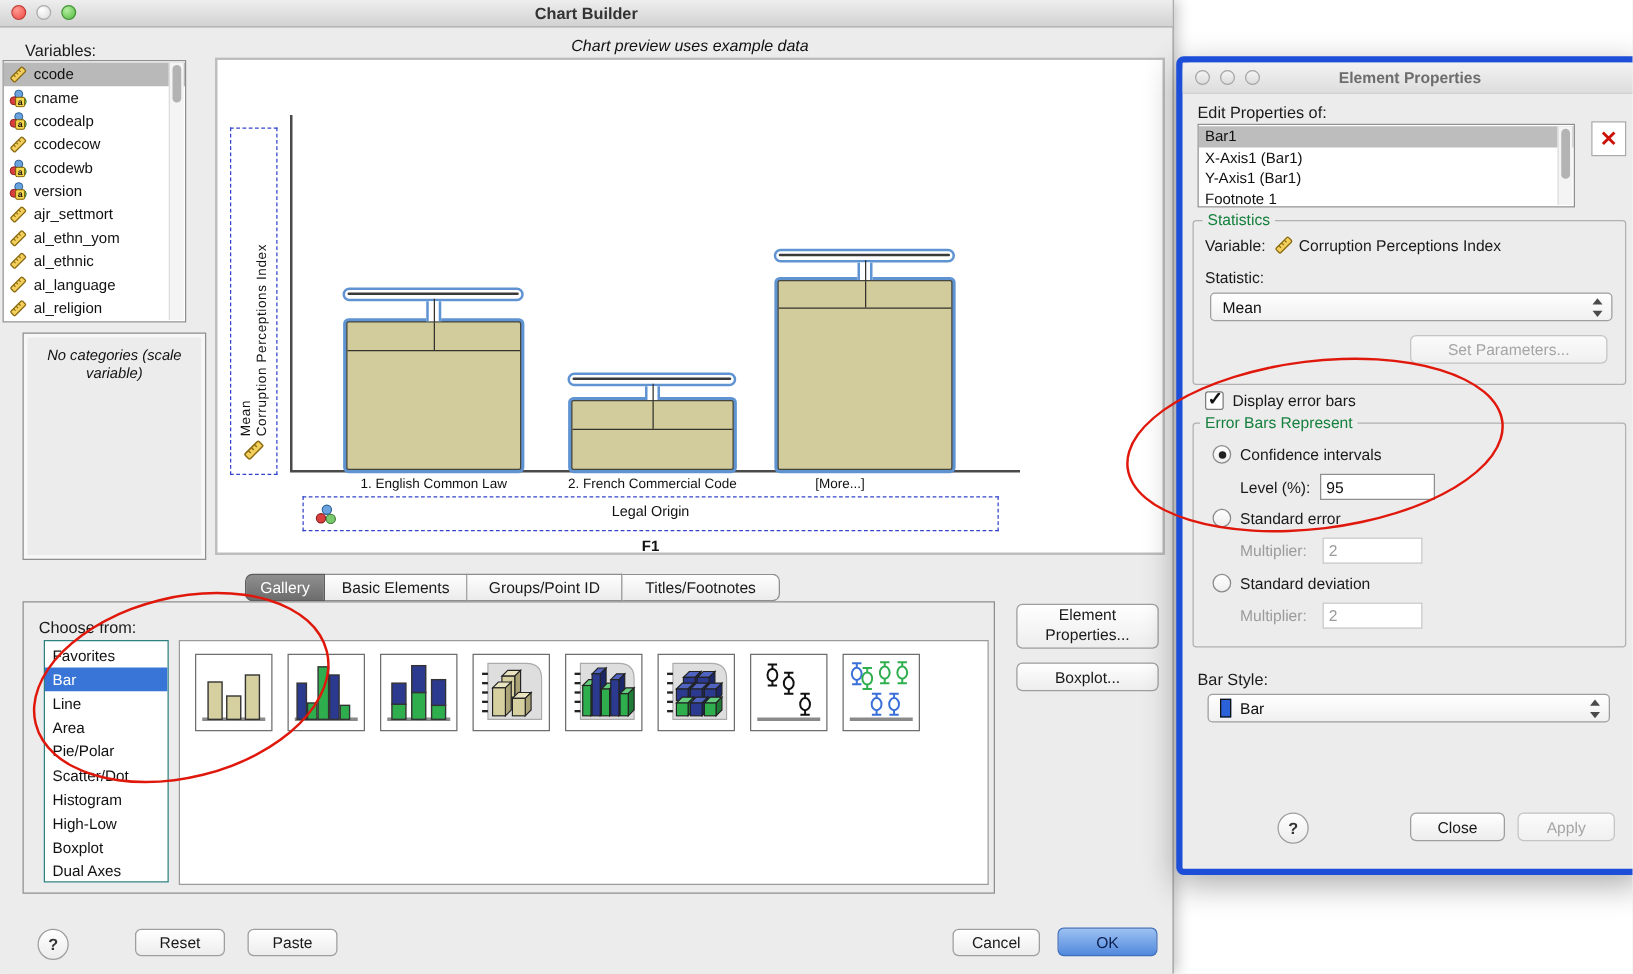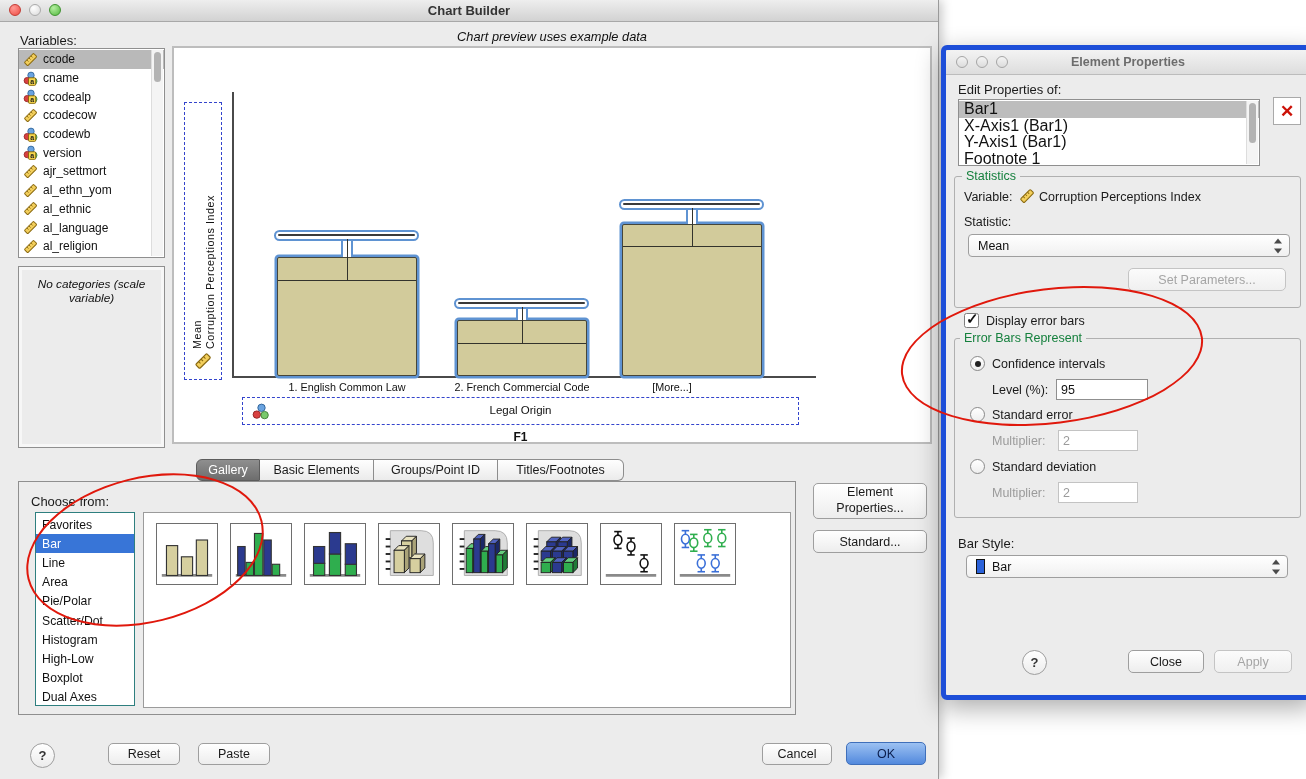--- a/index.html
+++ b/index.html
@@ -36,21 +36,21 @@
   .stepper:after{content:"";position:absolute;left:0;bottom:0;border:4px solid transparent;border-top:5px solid #4a4a4a;border-bottom:none}
   .checkbox{position:absolute;width:15px;height:15px;background:#fff;border:1px solid #7d7d7d;border-radius:2.5px;box-sizing:border-box}
   .checkbox.checked:after{content:"✓";position:absolute;left:1px;top:-4px;font-size:15px;font-weight:700;color:#111}
   .radio{position:absolute;width:15px;height:15px;border-radius:50%;background:linear-gradient(#fff,#eee);border:1px solid #8a8a8a;box-sizing:border-box}
   .radio.on:after{content:"";position:absolute;left:3.5px;top:3.5px;width:6px;height:6px;border-radius:50%;background:#222}
   
   .vrow{display:flex;align-items:center;gap:5px;height:18.7px;padding-left:4px;font-size:12px;white-space:nowrap}
   .vrow.selected{background:#b9b9b9}
   .trow{display:flex;align-items:center;height:19.2px;padding-left:6px;font-size:12.2px;white-space:nowrap}
   .trow.selected{background:#3875d7;color:#fff}
-  .erow{display:flex;align-items:center;height:16.6px;padding-left:5px;font-size:16px;white-space:nowrap}
+  .erow{display:flex;align-items:center;height:16.6px;padding-left:5px;font-size:12px;white-space:nowrap}
   .erow.selected{background:#bdbdbd}
   
   .canvas{position:absolute;left:172px;top:46px;width:760px;height:398px;background:#fff;border:2px solid #bdbdbd;box-sizing:border-box}
   .dashedbox{position:absolute;border:1.5px dashed #3344cc;box-sizing:border-box}
   .pbar{position:absolute;background:#d2cb9b;border:1px solid #46463a;border-radius:2px;box-shadow:0 0 0 2.5px #5f93d2;box-sizing:border-box}
   .pbar-inner{position:absolute;left:0;right:0;height:1.4px;background:#33332c}
   .pbar-stem{position:absolute;left:50%;top:0;width:1.2px;background:#33332c}
   .pcap{position:absolute;height:7px;background:#fff;border:2.5px solid #5f93d2;border-radius:6px;box-sizing:content-box}
   .pcap-line{margin:2.4px 2px 0;height:1.6px;background:#3a3a3a;border-radius:1px}
   .pstem{position:absolute;background:#fff;border-left:2.5px solid #5f93d2;border-right:2.5px solid #5f93d2;box-sizing:border-box}
@@ -80,21 +80,21 @@
   <div class="titlebar">
     <div class="lights">
       <div class="light red"></div>
       <div class="light gray"></div>
       <div class="light green"></div>
     </div>
     <span>Chart Builder</span>
   </div>
 
   <div class="lbl" style="left:20px;top:33px;font-size:13px">Variables:</div>
-  <div class="listbox" style="left:18px;top:48px;width:147px;height:210px">
+  <div class="listbox" style="left:2px;top:48px;width:147px;height:210px">
     <div id="varlist" style="padding-top:1px">
         <div class="vrow selected">
           <span style="display:inline-flex">
             <svg width="15" height="15" viewBox="0 0 15 15">
               <g transform="rotate(-45 7.5 7.5)">
                 <rect x="1" y="5.2" width="13" height="4.8" rx="1" fill="#f3cf5c" stroke="#8a6a12" stroke-width="1"></rect>
                 <line x1="4.6" y1="5.2" x2="4.6" y2="7.5" stroke="#8a6a12" stroke-width="0.9"></line>
                 <line x1="7.5" y1="5.2" x2="7.5" y2="7.5" stroke="#8a6a12" stroke-width="0.9"></line>
                 <line x1="10.4" y1="5.2" x2="10.4" y2="7.5" stroke="#8a6a12" stroke-width="0.9"></line>
               </g>
@@ -505,21 +505,21 @@
                 <line x1="37" y1="49" x2="45" y2="49"></line>
                 <ellipse cx="41" cy="40" rx="4.2" ry="5.2" fill="#fff"></ellipse>
               </g>
             </svg>
           </div>
         </div>
     </div>
   </div>
 
   <div class="btn" style="left:813px;top:483px;width:114px;height:36px;line-height:1.25;padding:0 6px">Element Properties...</div>
-  <div class="btn" style="left:813px;top:530px;width:114px;height:23px">Standard...</div>
+  <div class="btn" style="left:813px;top:530px;width:114px;height:23px">Boxplot...</div>
 
   <div class="helpbtn" style="left:30px;top:743px">?</div>
   <div class="btn" style="left:108px;top:743px;width:72px;height:22px">Reset</div>
   <div class="btn" style="left:198px;top:743px;width:72px;height:22px">Paste</div>
   <div class="btn" style="left:762px;top:743px;width:70px;height:22px">Cancel</div>
   <div class="btn primary" style="left:846px;top:742px;width:80px;height:23px">OK</div>
 </div>
 
 <div class="win-ep">
   <div class="titlebar-ep">

